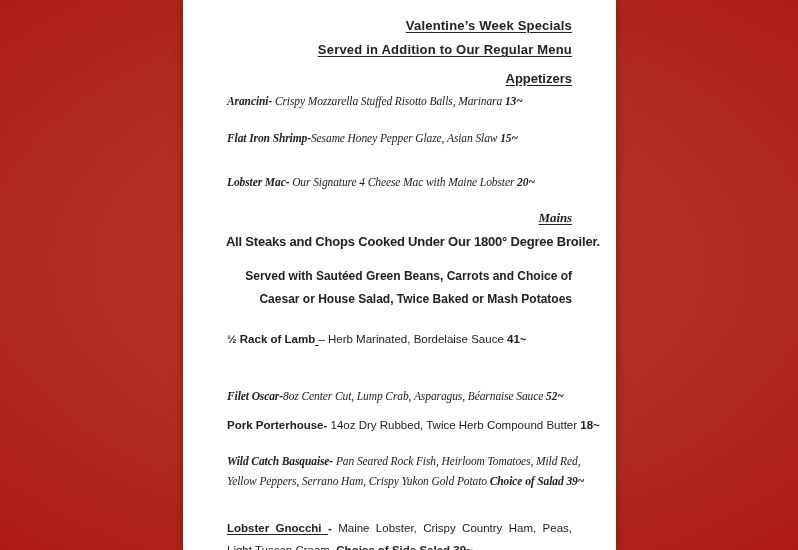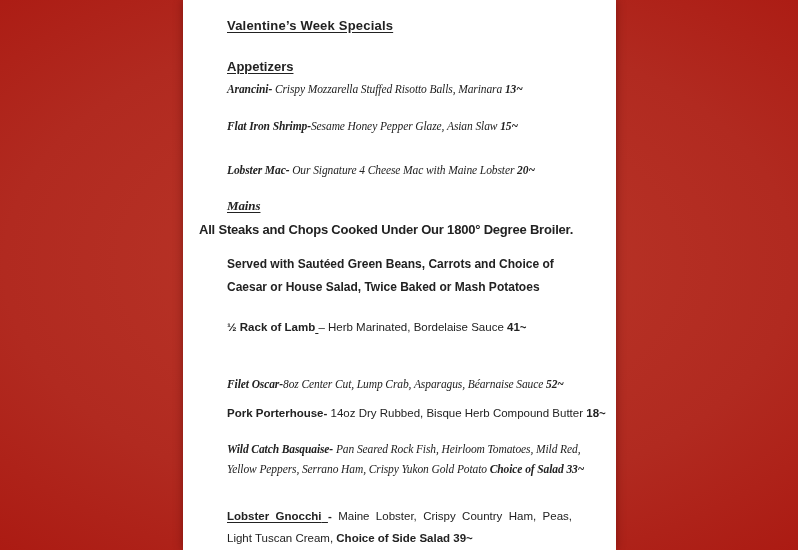--- a/index.html
+++ b/index.html
@@ -10,66 +10,67 @@
     color:#222;
   }
   .paper{
     position:absolute;left:183px;top:0;width:433px;height:550px;
     background:#ffffff;box-sizing:border-box;
     padding:17px 44px 0 44px;
     box-shadow:0 0 9px rgba(70,0,0,.45);
   }
   .line{margin:0;line-height:17px;font-size:11.5px;color:#222;}
   .nowrap{white-space:nowrap;}
-  .center{text-align:left;}
+  .center{text-align:right;}
   .justify{text-align:justify;}
   .u{text-decoration:underline;text-underline-offset:2px;}
   .sans{font-family:"Liberation Sans",sans-serif;}
   .serif{font-family:"Liberation Serif",serif;letter-spacing:-0.1px;font-style:italic;}
   .title{font-size:13px;font-weight:bold;letter-spacing:.2px;}
   .subtitle{font-size:13px;font-weight:bold;margin-top:7px;letter-spacing:.2px;}
-  .sec-heading{font-size:13px;font-weight:bold;margin-top:24px;}
+  .sec-heading{font-size:13px;font-weight:bold;margin-top:12px;}
   .mains-heading{font-size:13px;font-weight:bold;margin-top:18px;}
   .steak-note{
     font-size:13px;font-weight:bold;line-height:20px;margin:6px -28px 16px -28px;
     letter-spacing:-0.2px;white-space:nowrap;
   }
   .side-note{font-size:12px;font-weight:bold;line-height:17px;}
   .mt6{margin-top:6px;}  .mt8{margin-top:8px;}  .mt11{margin-top:27px;}
   .mt12{margin-top:12px;} .mt18{margin-top:18px;} .mt20{margin-top:20px;}
   .mt23{margin-top:23px;} .mt28{margin-top:40px;}
   .para{line-height:19.5px;white-space:normal;margin-right:-26px;}
   .para2{line-height:21.5px;white-space:normal;}
   .uspace{text-decoration:underline;text-underline-offset:2px;}
 </style>
 </head>
 <body>
 
 <div class="paper">
 
   <p class="line center title u sans">Valentine’s Week Specials</p>
+  <p class="line center subtitle u sans">Served in Addition to Our Regular Menu</p>
 
   <p class="line center sec-heading u sans">Appetizers</p>
 
 
   <p class="line serif nowrap mt6"><b>Arancini- </b><span>Crispy Mozzarella Stuffed Risotto Balls, Marinara </span><b>13~</b></p>
 
   <p class="line serif nowrap mt20"><b>Flat Iron Shrimp-</b><span>Sesame Honey Pepper Glaze, Asian Slaw </span><b>15~</b></p>
 
   <p class="line serif nowrap mt11"><b>Lobster Mac- </b><span>Our Signature 4 Cheese Mac with Maine Lobster </span><b>20~</b></p>
 
   <p class="line center mains-heading u serif">Mains</p>
 
   <p class="line center steak-note sans">All Steaks and Chops Cooked Under Our 1800° Degree Broiler.</p>
   <p class="line center side-note sans mt8">Served with Sautéed Green Beans, Carrots and Choice of</p>
   <p class="line center side-note sans mt6">Caesar or House Salad, Twice Baked or Mash Potatoes</p>
 
   <p class="line sans nowrap mt23"><b>½ Rack of Lamb</b><span class="uspace">&nbsp;</span><span>– Herb Marinated, Bordelaise Sauce </span><b>41~</b></p>
 
   <p class="line serif nowrap mt28"><b>Filet Oscar-</b><span>8oz Center Cut, Lump Crab, Asparagus, Béarnaise Sauce </span><b>52~</b></p>
 
-  <p class="line sans nowrap mt12"><b>Pork Porterhouse- </b><span>14oz Dry Rubbed, Bisque Herb Compound Butter </span><b>18~</b></p>
+  <p class="line sans nowrap mt12"><b>Pork Porterhouse- </b><span>14oz Dry Rubbed, Twice Herb Compound Butter </span><b>18~</b></p>
 
-  <p class="line serif para mt18"><b>Wild Catch Basquaise- </b><span>Pan Seared Rock Fish, Heirloom Tomatoes, Mild Red, Yellow Peppers, Serrano Ham, Crispy Yukon Gold Potato </span><b>Choice of Salad 33~</b></p>
+  <p class="line serif para mt18"><b>Wild Catch Basquaise- </b><span>Pan Seared Rock Fish, Heirloom Tomatoes, Mild Red, Yellow Peppers, Serrano Ham, Crispy Yukon Gold Potato </span><b>Choice of Salad 39~</b></p>
 
   <p class="line sans para2 justify mt11"><b class="u">Lobster Gnocchi</b><b class="uspace">&nbsp;</b><b>- </b><span>Maine Lobster, Crispy Country Ham, Peas, Light Tuscan Cream, </span><b>Choice of Side Salad 39~</b></p>
 
 </div>
 
 </body></html>

